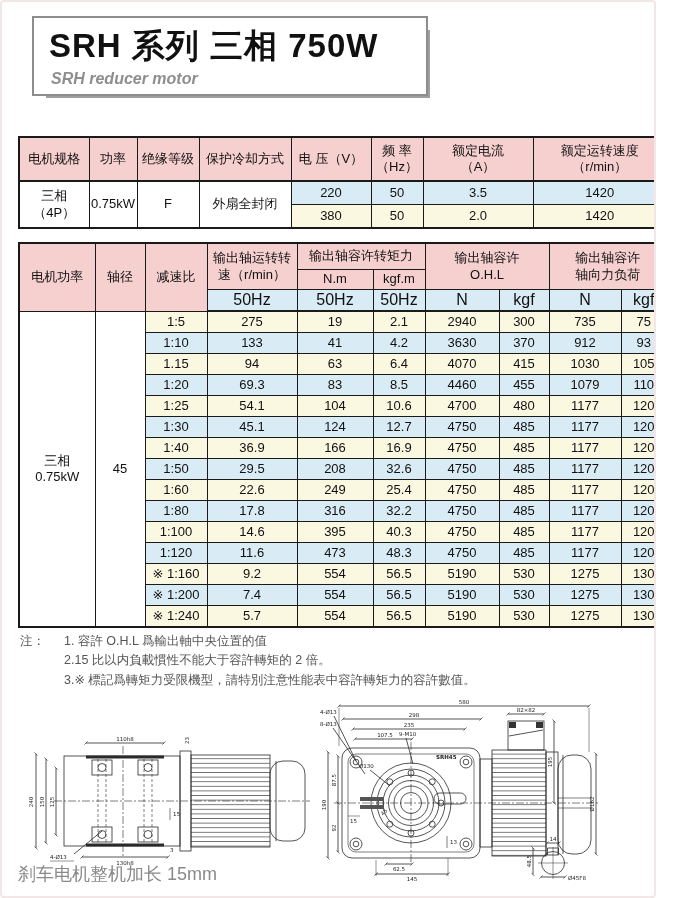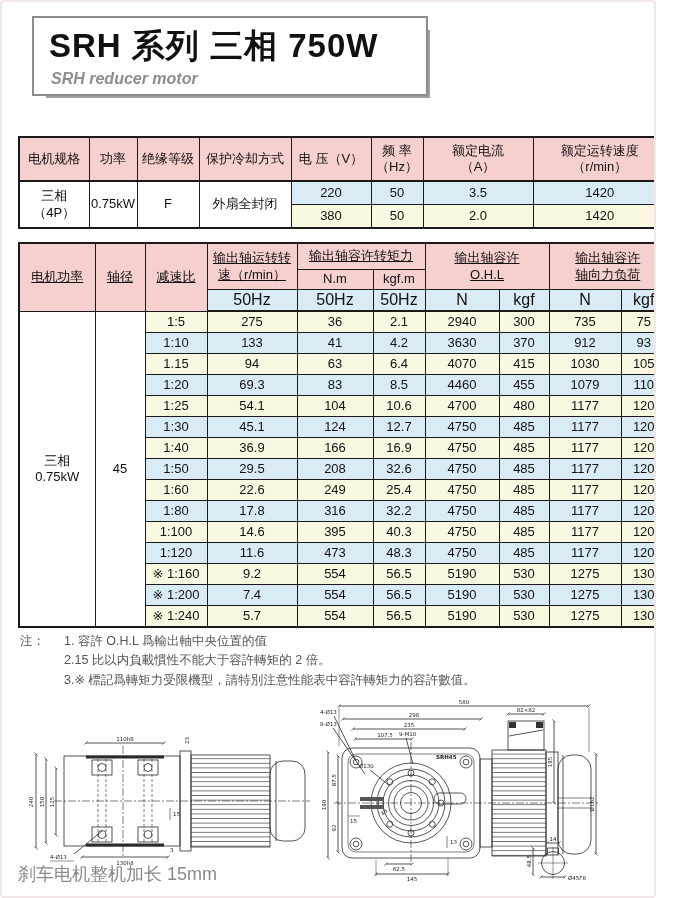--- a/index.html
+++ b/index.html
@@ -15,21 +15,21 @@
 
   
   .tbl{position:absolute;border-collapse:collapse;table-layout:fixed;background:#fff;border:2px solid #1a1a1a;}
   .tbl th,.tbl td{border:1px solid #1a1a1a;text-align:center;vertical-align:middle;
                   white-space:pre-line;padding:0;font-weight:400;line-height:1.25;}
   .spec{left:16px;top:134px;width:648px;}
   .spec th{height:42px;font-size:13px;background:#f6cfcf;border-bottom-width:2px;}
   .spec td{height:22px;font-size:13px;}
   .perf{left:16px;top:240px;width:648px;}
   .perf thead th{font-size:13px;background:#f6cfcf;}
-  .perf tr.hrow1 th{height:25px;text-decoration:underline;}
+  .perf tr.hrow1 th{height:25px;}
   .perf tr.hrow2 th{height:19px;}
   .perf tr.sub th{height:19px;background:#d9ecf5;font-size:16px;border-bottom-width:2px;}
   .perf tbody td{height:20px;font-size:13px;}
   tr.blue td{background:#d9ecf5;}
   tr.yellow td{background:#fbf8e1;}
   td.wcell{background:#fff !important;}
 
   
   .notes{position:absolute;left:18px;top:630px;font-size:12.5px;color:#555;line-height:1.55;}
   .notes-label{position:absolute;left:0;top:0;}
@@ -139,21 +139,21 @@
         <th>kgf</th>
       </tr>
     </thead>
     <tbody>
       <tr class="yellow">
         <td rowspan="15" class="wcell">三相
 0.75kW</td>
         <td rowspan="15" class="wcell">45</td>
         <td>1:5</td>
           <td>275</td>
-          <td>36</td>
+          <td>19</td>
           <td>2.1</td>
           <td>2940</td>
           <td>300</td>
           <td>735</td>
           <td>75</td>
       </tr>
       <tr class="blue">
         <td>1:10</td>
           <td>133</td>
           <td>41</td>

